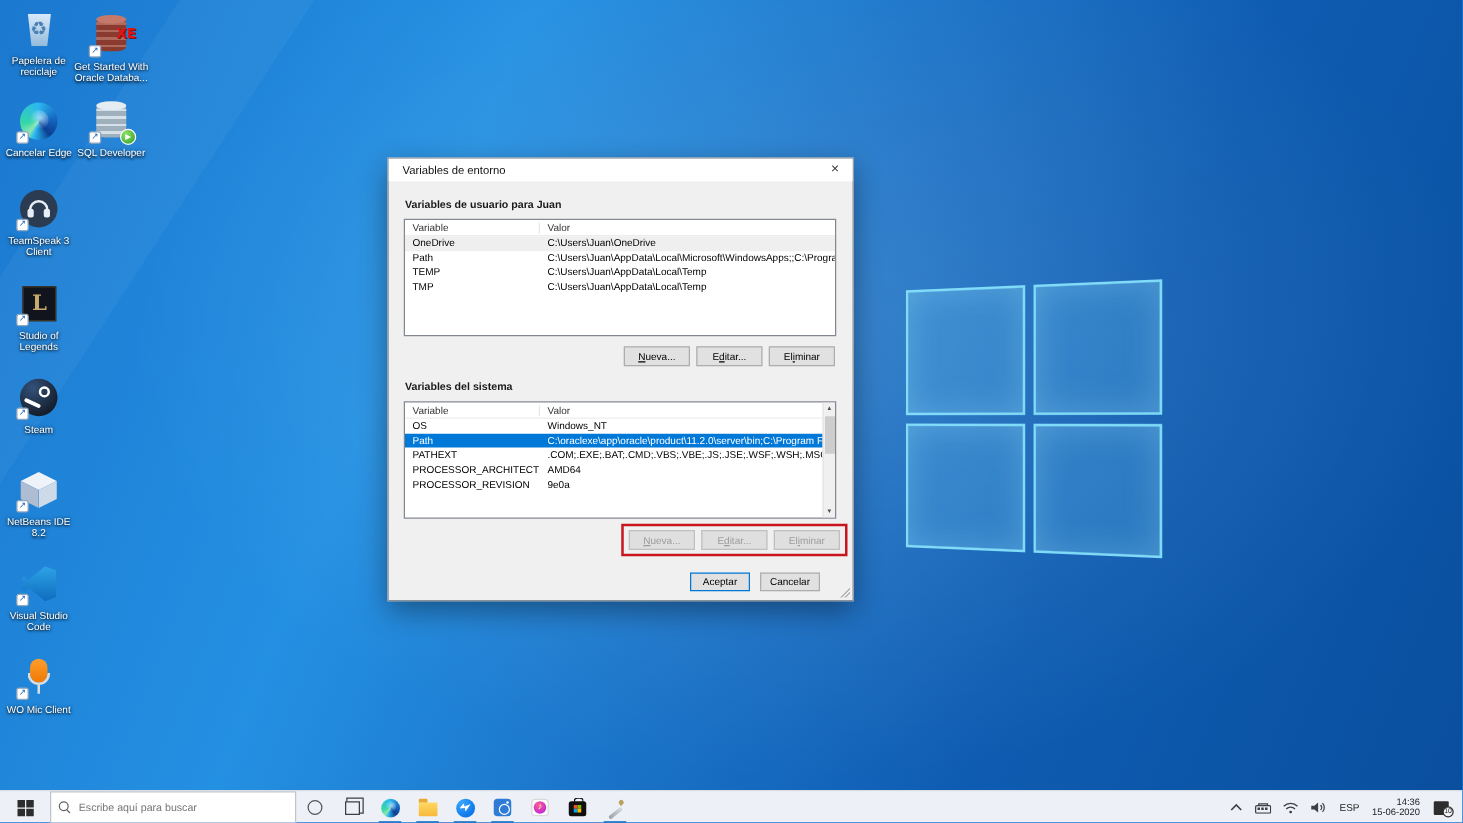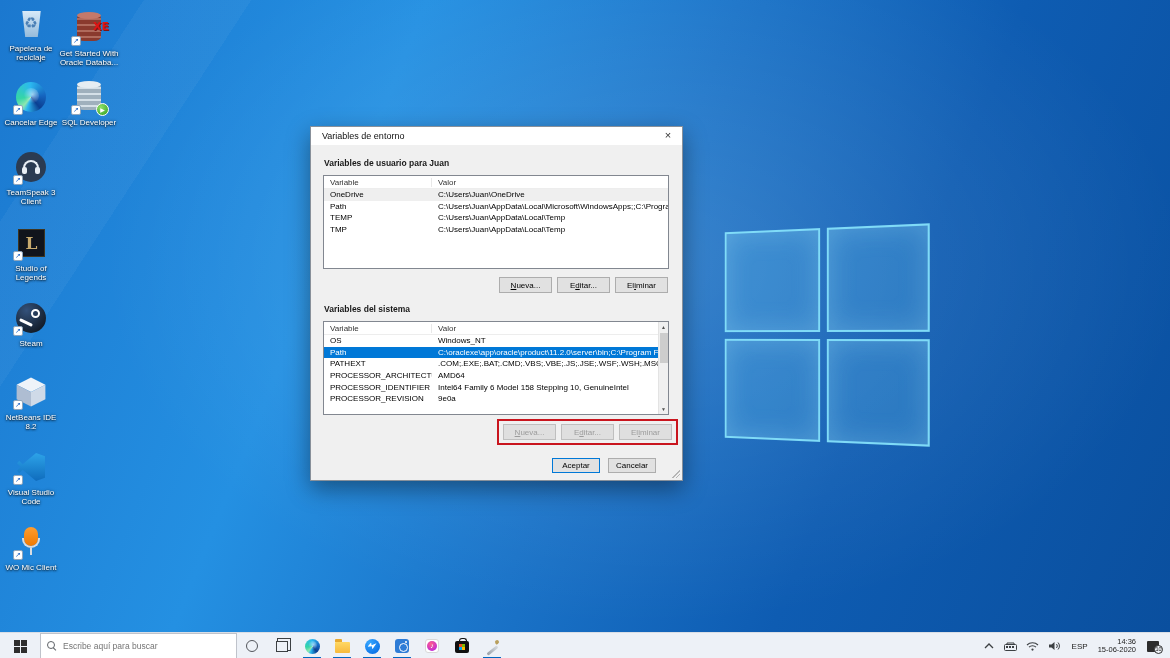--- a/index.html
+++ b/index.html
@@ -363,24 +363,20 @@
     </div>
     <div class="lv-row">
       <span class="c1">PATHEXT</span>
       <span class="c2">.COM;.EXE;.BAT;.CMD;.VBS;.VBE;.JS;.JSE;.WSF;.WSH;.MSC</span>
     </div>
     <div class="lv-row">
       <span class="c1">PROCESSOR_ARCHITECTURE</span>
       <span class="c2">AMD64</span>
     </div>
     <div class="lv-row">
-      <span class="c1">PROCESSOR_IDENTIFIER</span>
-      <span class="c2">Intel64 Family 6 Model 158 Stepping 10, GenuineIntel</span>
-    </div>
-    <div class="lv-row">
       <span class="c1">PROCESSOR_REVISION</span>
       <span class="c2">9e0a</span>
     </div>
     <div class="sb">
       <div class="arr">▲</div>
       <div class="thumb"></div>
       <div class="arr dn">▼</div>
     </div>
   </div>
 

